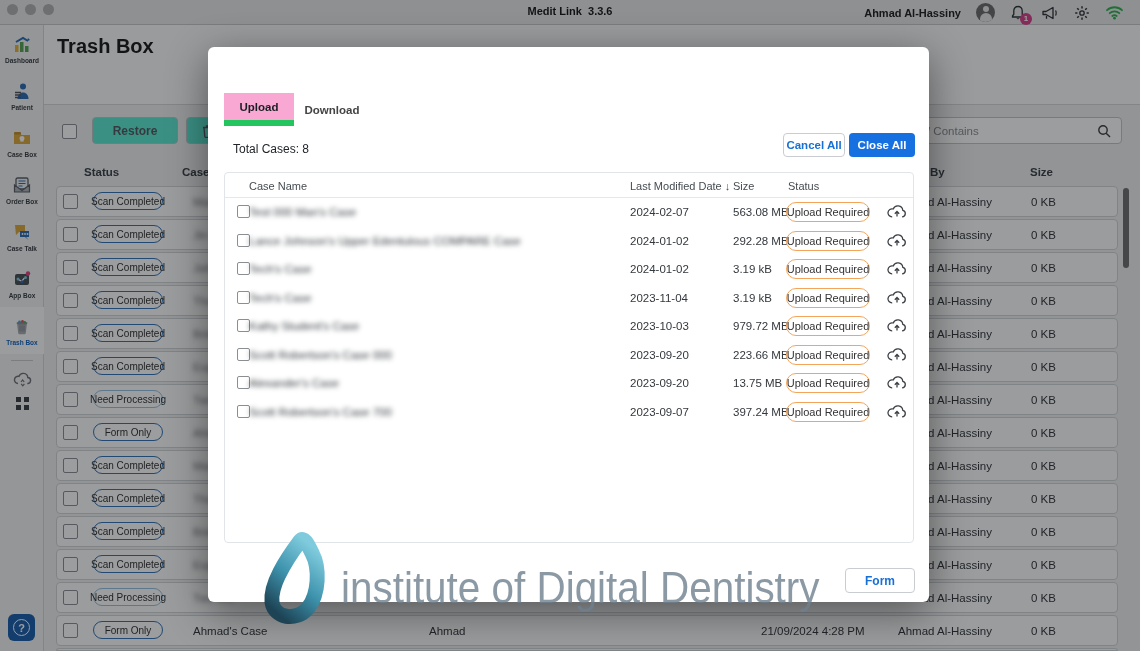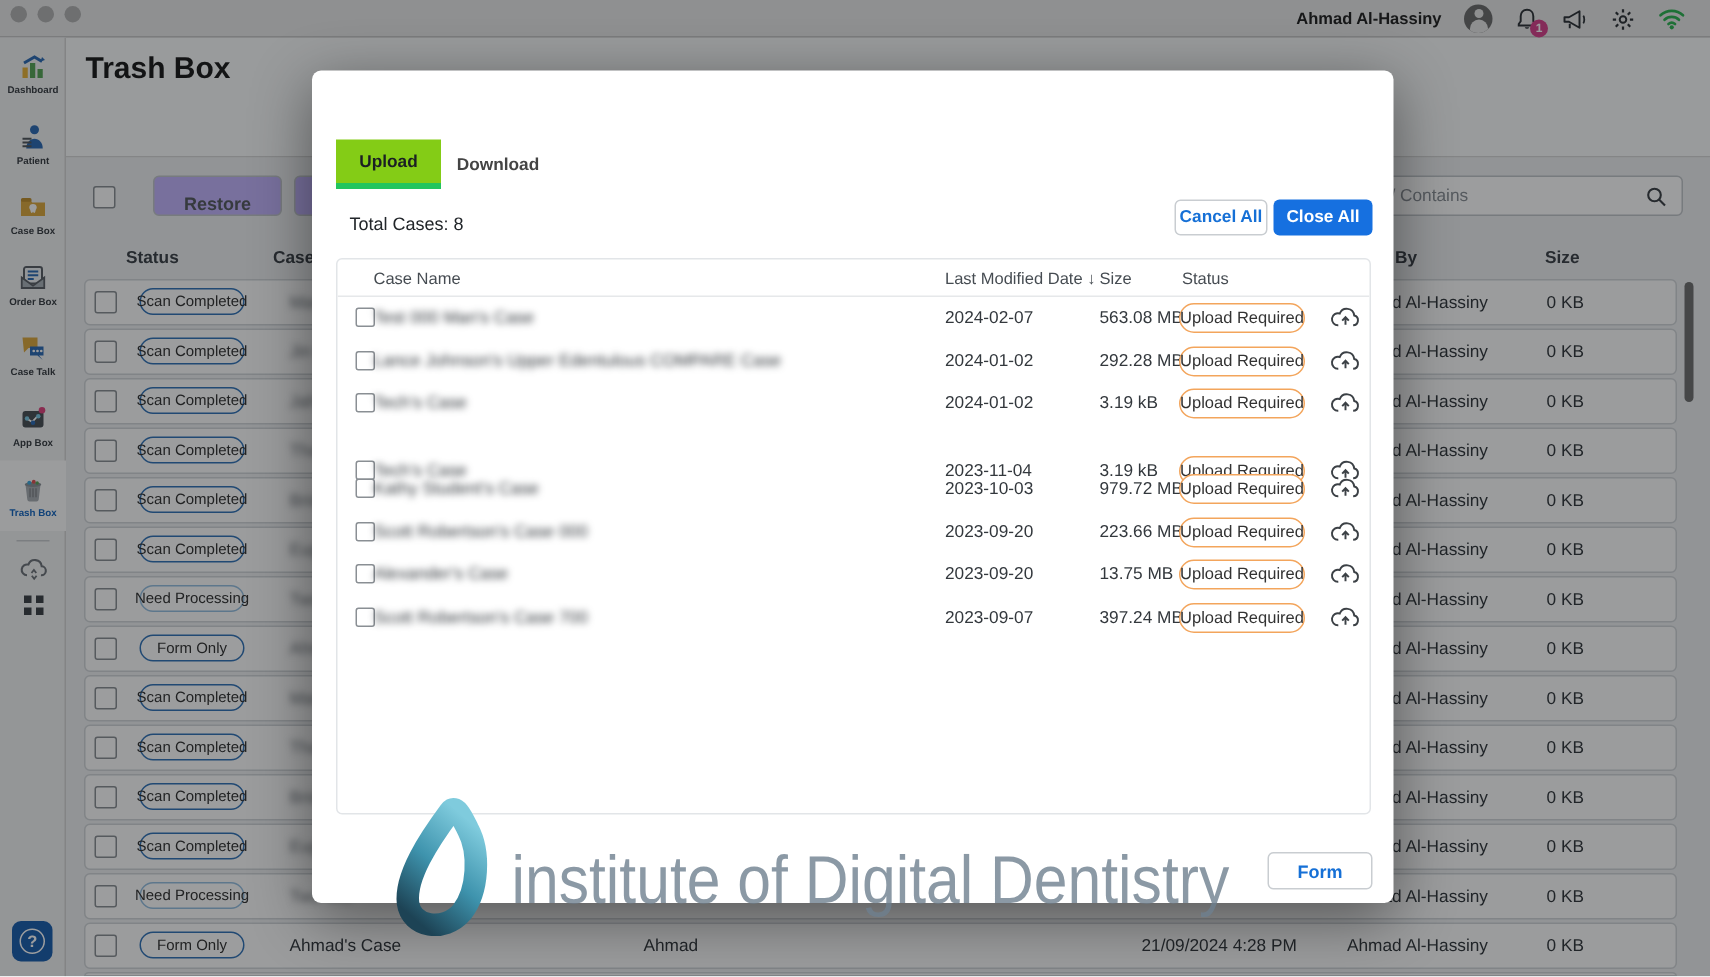--- a/index.html
+++ b/index.html
@@ -28,21 +28,21 @@
   .sb-mini { width:44px; height:25px; display:flex; align-items:center; justify-content:center; cursor:pointer; }
   .help-btn { position:absolute; left:8px; bottom:10px; width:27px; height:27px; border-radius:6px; background:#1b5fae; display:flex; align-items:center; justify-content:center; cursor:pointer; }
   .help-q { width:17px; height:17px; border-radius:50%; border:1.4px solid #fff; color:#fff; font-size:11px; font-weight:bold; display:flex; align-items:center; justify-content:center; }
 
   
   .page-head { position:absolute; left:44px; top:25px; width:1096px; height:80px; background:#fbfcfc; border-bottom:1px solid #d8d8d8; z-index:1; }
   .page-title { position:absolute; left:13px; top:10px; font-size:20px; font-weight:bold; color:#1c1c1c; }
   .content { position:absolute; left:44px; top:105px; width:1096px; height:546px; background:#eef0f2; z-index:1; }
 
   .cb { position:absolute; width:15px; height:15px; border:1.5px solid #8a8f94; border-radius:2px; background:#fff; cursor:pointer; }
-  .btn { position:absolute; background:#c4b5fd; border:1px solid #c2c6ca; border-radius:4px; font-size:12px; font-weight:bold; color:#565b60; display:flex; align-items:flex-end; justify-content:center; cursor:pointer;margin-left:10px; }
+  .btn { position:absolute; background:#5eead4; border:1px solid #c2c6ca; border-radius:4px; font-size:12px; font-weight:bold; color:#565b60; display:flex; align-items:center; justify-content:center; cursor:pointer; }
   .search { position:absolute; left:856px; top:12px; width:222px; height:27px; background:#fff; border:1px solid #c2c6ca; border-radius:4px; display:flex; align-items:center; padding:0 10px; }
   .search input { border:none; outline:none; flex:1; font-size:11.5px; color:#333; background:transparent; font-family:"Liberation Sans",sans-serif; }
   .search input::placeholder { color:#8a9096; }
 
   .th { position:absolute; font-size:11.5px; font-weight:bold; color:#3c4248; }
   .bg-row { position:absolute; left:12px; width:1062px; height:31px; background:#fdfdfd; border:1px solid #d2d6d9; border-radius:4px; }
   .bg-row .cb { left:6px; top:7px; }
   .pill { position:absolute; border-radius:10px; background:#fff; font-size:10px; color:#333; display:flex; align-items:center; justify-content:center; white-space:nowrap; }
   .bg-pill { left:36px; top:5px; width:70px; height:18px; border:1.2px solid #3273b8; }
   .bg-pill.light { border-color:#97c0e2; }
@@ -50,21 +50,21 @@
   .blur { filter:blur(2.6px); color:#6e747a; }
   .scrollthumb { position:absolute; left:1079px; top:83px; width:6px; height:80px; background:#707070; border-radius:3px; }
 
   
   .dim { position:absolute; left:0; top:0; width:1140px; height:651px; background:rgba(8,10,12,0.40); z-index:10; }
 
   
   .modal { position:absolute; left:208px; top:47px; width:721px; height:555px; background:#fff; border-radius:6px; box-shadow:0 10px 40px rgba(0,0,0,0.45); z-index:20; }
   .m-title { position:absolute; left:24px; top:12px; font-size:15px; font-weight:bold; color:#101418; }
   .tab { position:absolute; top:46px; height:33px; display:flex; align-items:center; justify-content:center; font-size:11.5px; font-weight:bold; color:#444; cursor:pointer; }
-  .tab.active { background:#84cc16; border-bottom:4px solid #22c55e; color:#1b1f24; }
+  .tab.active { background:#f9a8d4; border-bottom:6px solid #22c55e; color:#1b1f24; }
   .m-total { position:absolute; left:25px; top:95px; font-size:12px; color:#22262a; }
   .btn-outline-blue { position:absolute; background:#fff; border:1px solid #c9cdd1; border-radius:4px; color:#1670d6; font-weight:bold; display:flex; align-items:center; justify-content:center; cursor:pointer; }
   .btn-blue { position:absolute; background:#1670e0; border-radius:4px; color:#fff; font-weight:bold; display:flex; align-items:center; justify-content:center; cursor:pointer; }
   .m-table { position:absolute; left:16px; top:125px; width:690px; height:371px; border:1px solid #e2e5e8; border-radius:4px; background:#fff; overflow:hidden; }
   .m-th { position:absolute; top:7px; font-size:11px; color:#464c52; }
   .m-thead { position:absolute; left:0; top:0; width:100%; height:25px; border-bottom:1px solid #e6e8ea; }
   .m-row { position:absolute; left:0; width:100%; height:28.5px; }
   .m-row .cb { left:12px; top:7px; width:13px; height:13px; }
   .m-cell { position:absolute; top:8px; font-size:11.5px; color:#33383d; white-space:nowrap; }
   .m-pill { left:561px; top:4px; width:84px; height:20px; border:1.5px solid #f3a55c; border-radius:11px; font-size:11px; }
@@ -78,20 +78,23 @@
 </style>
 </head>
 <body>
 
 <div class="app">
 
   <div class="topbar">
     <span class="light" style="left:7px"></span>
     <span class="light" style="left:25px"></span>
     <span class="light" style="left:43px"></span>
+    <div class="win-title">
+      <span>Medit Link</span>&nbsp;&nbsp;<span>3.3.6</span>
+    </div>
     <div class="user-cluster">
       <span class="user-name">Ahmad Al-Hassiny</span>
       <span class="avatar"></span>
       <span class="tb-ic">
         <svg width="16" height="16" viewBox="0 0 16 16">
             <path d="M8 1.5c-2.6 0-4.2 1.9-4.2 4.3v3.4L2.5 11v1h11v-1l-1.3-1.8V5.8C12.2 3.4 10.6 1.5 8 1.5z" fill="none" stroke="#2e3338" stroke-width="1.3"></path>
             <path d="M6.5 13.2a1.6 1.6 0 0 0 3 0z" fill="#2e3338"></path>
           </svg>
         <span class="badge">1</span>
       </span>
@@ -444,21 +447,21 @@
     <span class="m-cell c-name blur" style="left:24px">Tech's Case</span>
     <span class="m-cell" style="left:405px">2024-01-02</span>
     <span class="m-cell" style="left:508px">3.19 kB</span>
     <span class="pill m-pill">Upload Required</span>
     <svg class="cloudup" width="20" height="17" viewBox="0 0 20 17">
       <path d="M5.2 13.8 a4 4 0 1 1 1-7.8 a5 5 0 0 1 9.6 1.3 a3.3 3.3 0 0 1 -.7 6.5" fill="none" stroke="#3c4146" stroke-width="1.3"></path>
       <path d="M10 13.5 V8.8 M7.8 10.8 L10 8.5 l2.2 2.3" fill="none" stroke="#3c4146" stroke-width="1.3"></path>
     </svg>
   </div>
 
-  <div class="m-row" style="top: 110.5px; margin-top: 16px;">
+  <div class="m-row" style="top: 110.5px;">
     <span class="cb"></span>
     <span class="m-cell c-name blur" style="left:24px">Tech's Case</span>
     <span class="m-cell" style="left:405px">2023-11-04</span>
     <span class="m-cell" style="left:508px">3.19 kB</span>
     <span class="pill m-pill">Upload Required</span>
     <svg class="cloudup" width="20" height="17" viewBox="0 0 20 17">
       <path d="M5.2 13.8 a4 4 0 1 1 1-7.8 a5 5 0 0 1 9.6 1.3 a3.3 3.3 0 0 1 -.7 6.5" fill="none" stroke="#3c4146" stroke-width="1.3"></path>
       <path d="M10 13.5 V8.8 M7.8 10.8 L10 8.5 l2.2 2.3" fill="none" stroke="#3c4146" stroke-width="1.3"></path>
     </svg>
   </div>

